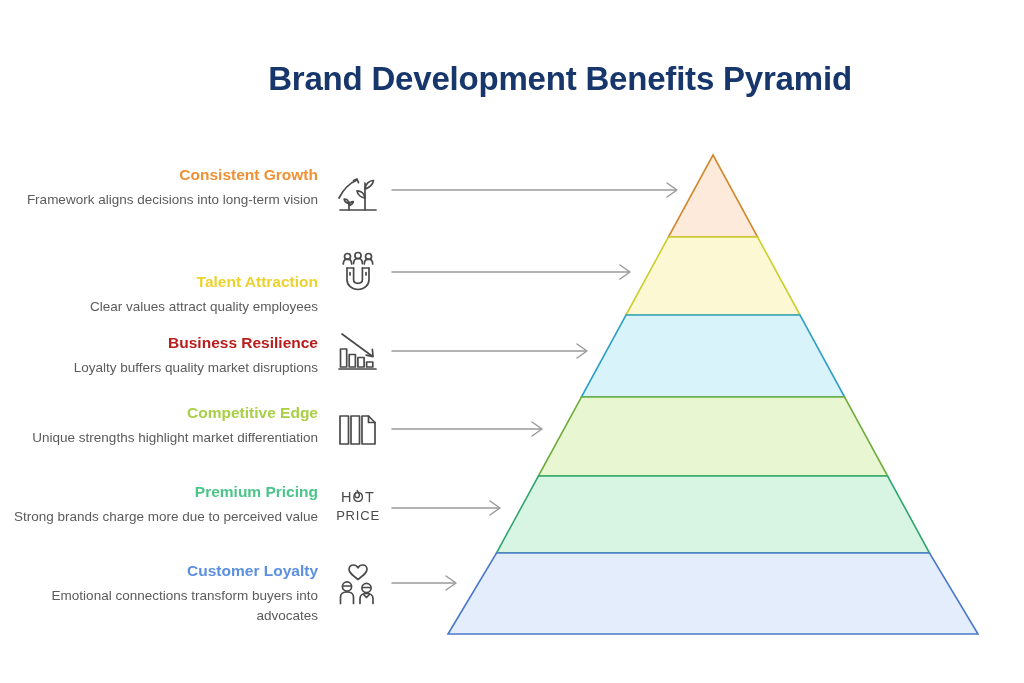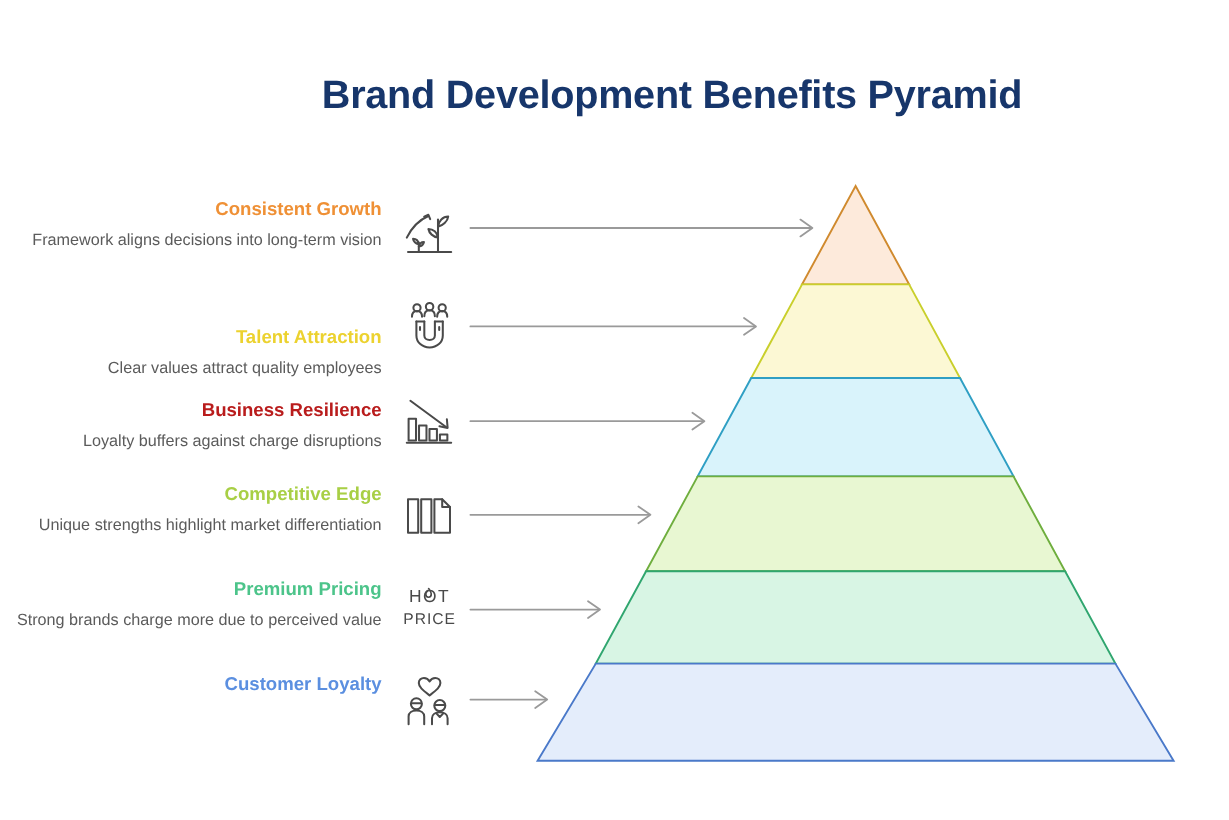--- a/index.html
+++ b/index.html
@@ -96,35 +96,36 @@
       <p class="row-desc">Framework aligns decisions into long-term vision</p>
     </div>
 
     <div class="row" style="top:250px;margin-top:22px;">
       <p class="row-title" style="color:#ecd22f;">Talent Attraction</p>
       <p class="row-desc">Clear values attract quality employees</p>
     </div>
 
     <div class="row" style="top:333px;">
       <p class="row-title" style="color:#b91c1c;">Business Resilience</p>
-      <p class="row-desc">Loyalty buffers against charge disruptions</p>
+      <p class="row-desc">Loyalty buffers quality market disruptions</p>
     </div>
 
     <div class="row" style="top:482px;">
       <p class="row-title" style="color:#4cc48a;">Premium Pricing</p>
       <p class="row-desc">Strong brands charge more due to perceived value</p>
     </div>
 
     <div class="row" style="top:403px;">
       <p class="row-title" style="color:#a8cf45;">Competitive Edge</p>
       <p class="row-desc">Unique strengths highlight market differentiation</p>
     </div>
 
     <div class="row" style="top:561px;">
       <p class="row-title" style="color:#5b8fe0;">Customer Loyalty</p>
+      <p class="row-desc">Emotional connections transform buyers into advocates</p>
     </div>
 
   </div>
 
   <div class="icons">
 
     <div class="icon-box" style="left:335px; top:172px;">
       <svg viewBox="0 0 46 46" width="46" height="46" fill="none" stroke="#4a4a4a" stroke-width="1.7" stroke-linecap="round" stroke-linejoin="round">
         <path d="M4 26 C8 18, 15 11, 22 8"></path>
         <path d="M18.5 8.5 L22 7 L23.5 10.6"></path>

